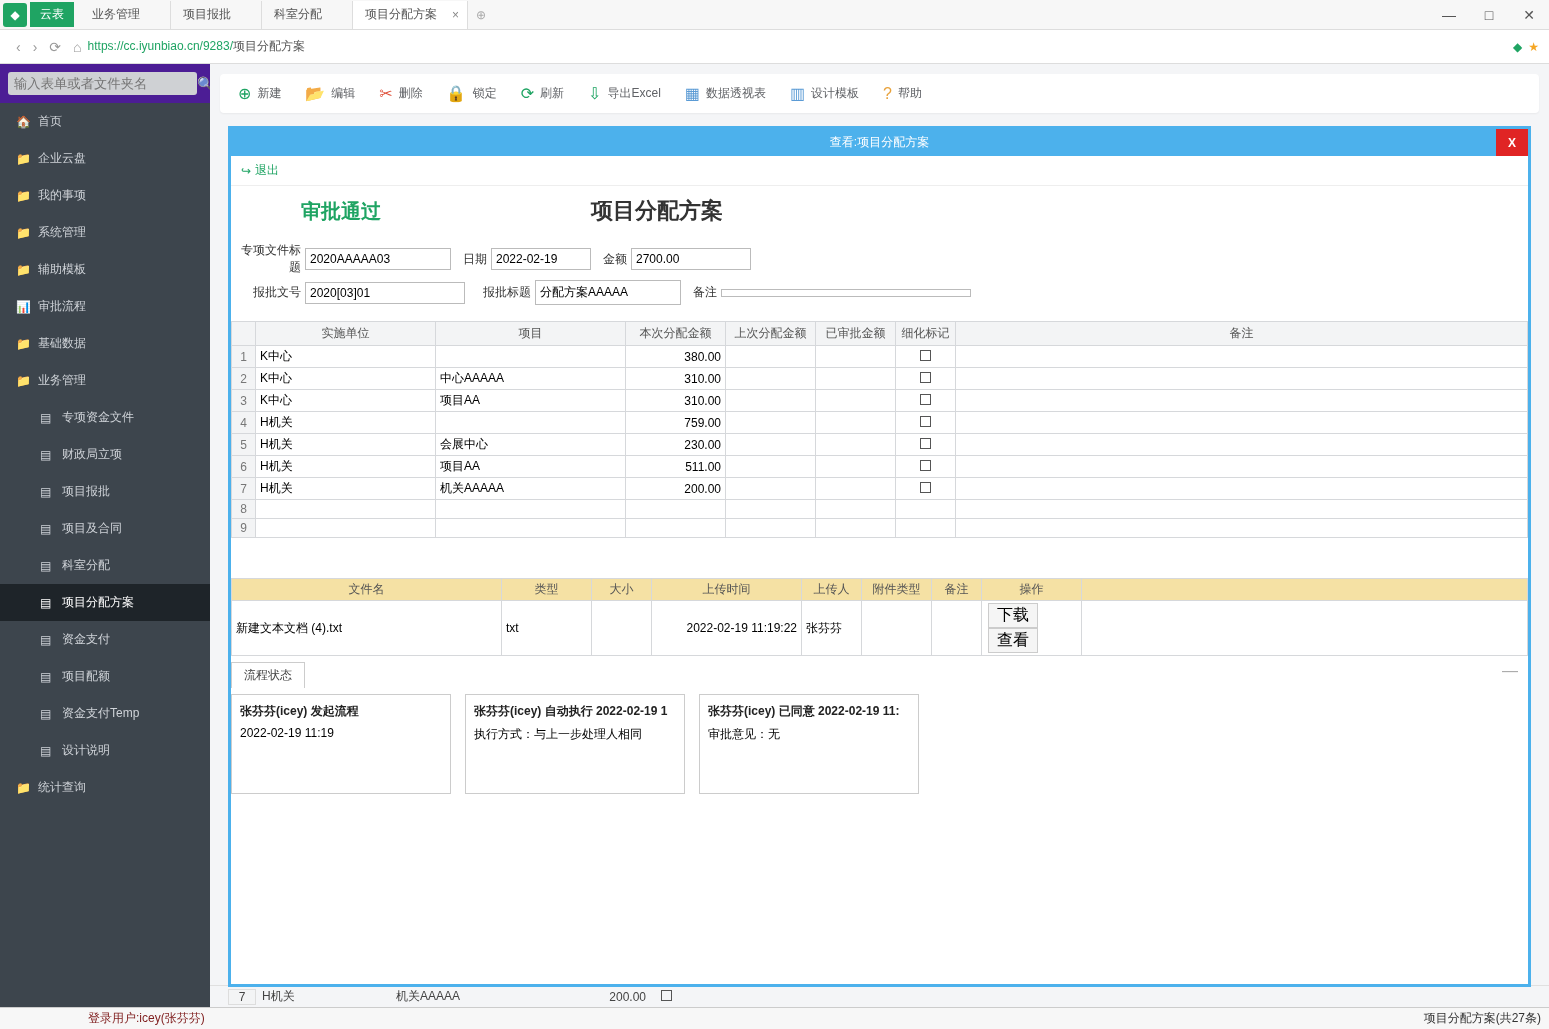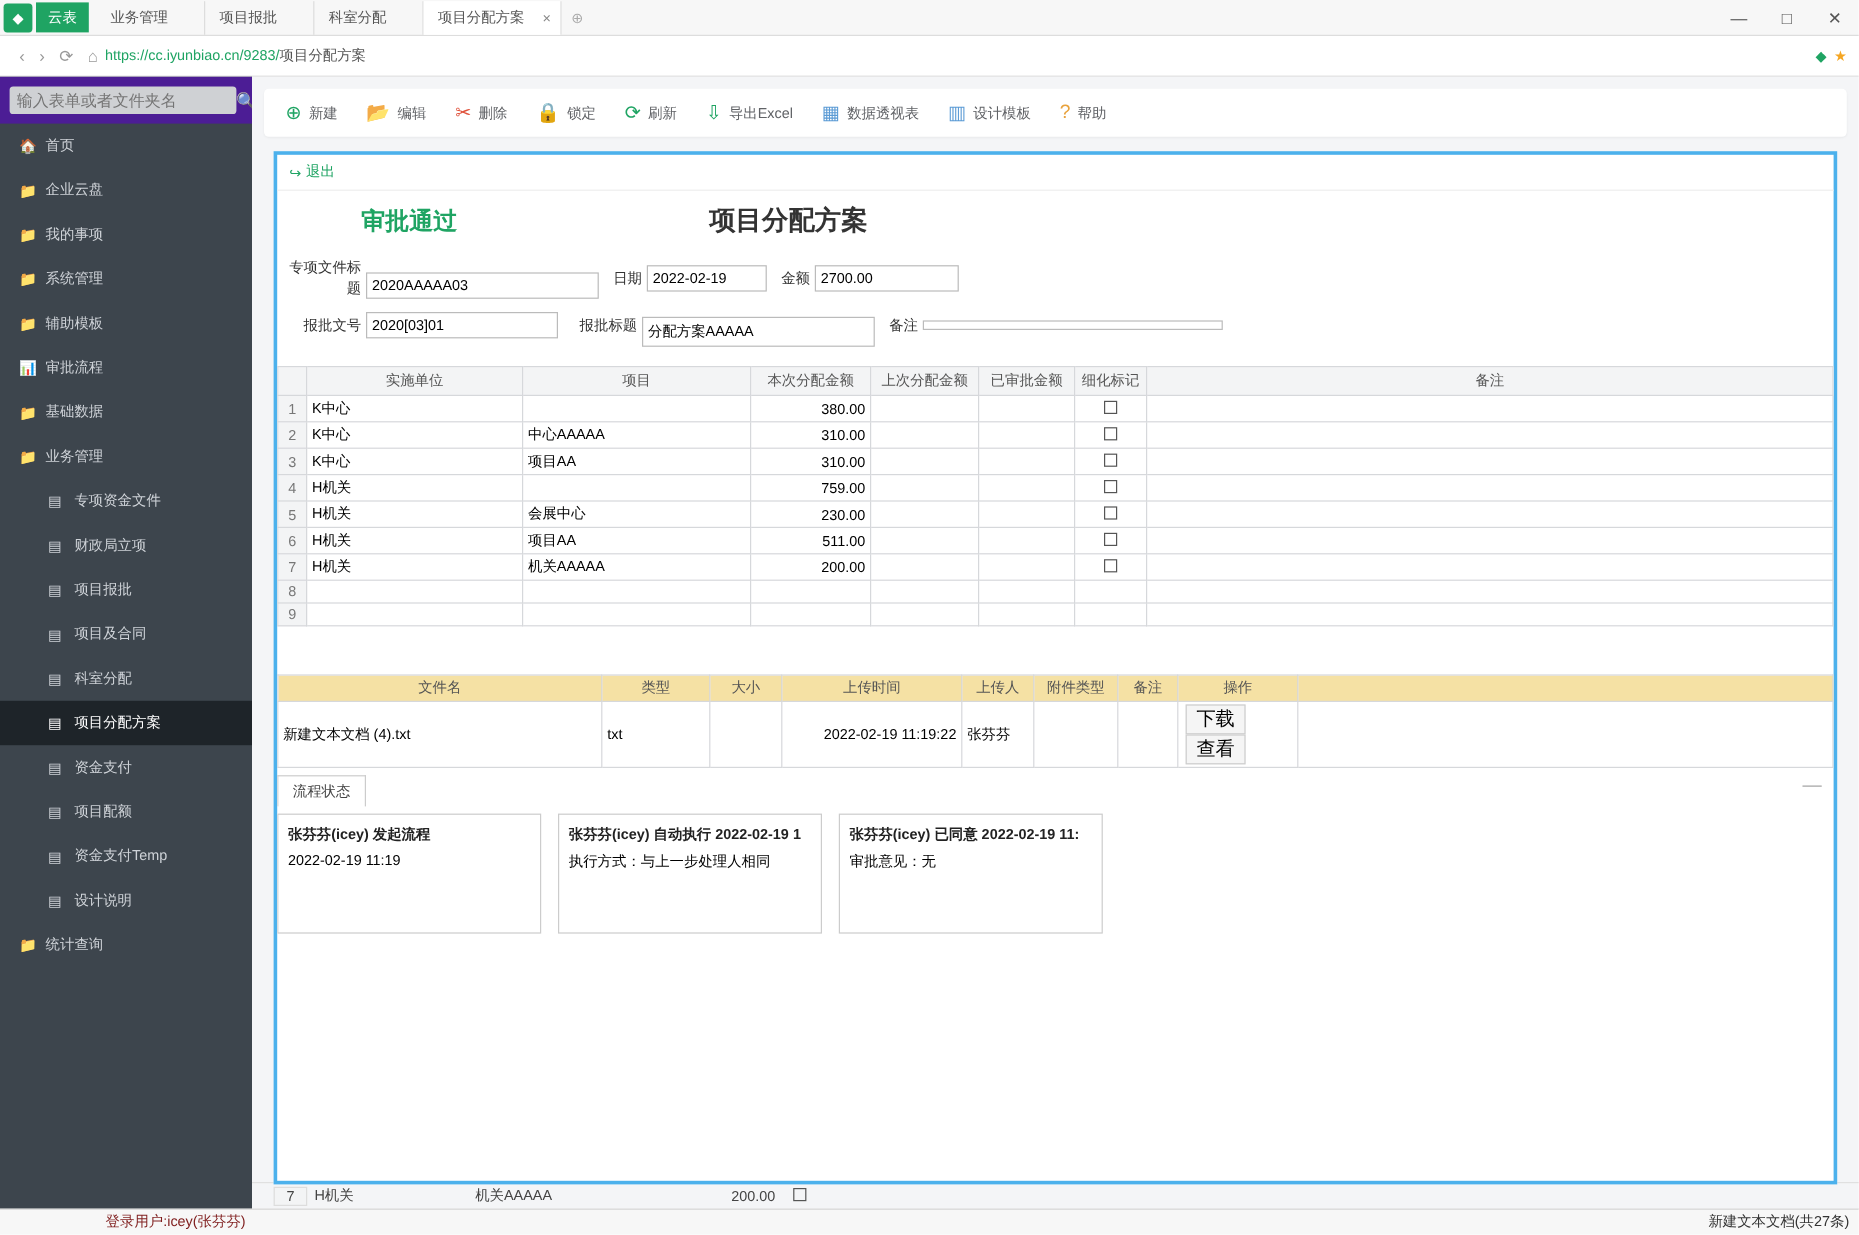--- a/index.html
+++ b/index.html
@@ -41,21 +41,21 @@
 .dialog-exit { padding: 6px 10px; color: #1fa463; display: flex; align-items: center; gap: 4px; border-bottom: 1px solid #eee; }
 .dialog-body { flex: 1; overflow: auto; }
 .form-head { display: flex; align-items: center; padding: 10px 70px; }
 .form-head .approved { color: #1fa463; font-size: 20px; font-weight: bold; margin-right: 60px; }
 .form-head .title { color: #333; font-size: 22px; font-weight: 600; margin-left: 150px; }
 .form-grid { padding: 6px 4px; }
 .form-row { display: flex; gap: 0; margin-bottom: 4px; }
 .form-cell { display: flex; align-items: center; }
 .form-label { text-align: right; padding-right: 4px; color: #333; }
 .form-input { border: 1px solid #bbb; padding: 3px 4px; min-width: 100px; background: #fff; }
-.w70 { width: 70px; } .w160 { width: 160px; } .w170 { width: 194px; margin-top: 11px; } .w90 { width: 90px; } .w120 { width: 120px; } .w40 { width: 40px; } .w250 { width: 250px; }
+.w70 { width: 70px; } .w160 { width: 160px; } .w170 { width: 146px; } .w90 { width: 90px; } .w120 { width: 120px; } .w40 { width: 40px; } .w250 { width: 250px; }
 .grid-table { margin: 6px 0; }
 .grid-table table { width: 100%; border-collapse: collapse; }
 .grid-table th { background: #f3f4f5; border: 1px solid #d6d8db; padding: 3px 4px; font-weight: normal; color: #555; }
 .grid-table td { border: 1px solid #d6d8db; padding: 2px 4px; height: 18px; }
 .grid-table .rownum { background: #f3f4f5; width: 24px; text-align: center; color: #777; }
 .grid-table .cb { text-align: center; }
 .grid-table .cb span { display: inline-block; width: 11px; height: 11px; border: 1px solid #555; }
 .attach-table th { background: #f5e1a4; }
 .attach-table th, .attach-table td { border: 1px solid #d6d8db; padding: 2px 4px; font-weight: normal; }
 .attach-table .ops button { background: #f5f5f5; border: 1px solid #ccc; padding: 1px 8px; margin: 0 2px; font-size: 16px; }
@@ -235,20 +235,24 @@
         </div>
       <div class="btn orange">
           <span class="ico">?</span>
           <span>帮助</span>
         </div>
     </div>
 
     <span class="detail-label">明细</span>
 
     <div class="dialog-overlay">
+      <div class="dialog-title">
+        <span>查看:项目分配方案</span>
+        <div class="dialog-close">X</div>
+      </div>
       <div class="dialog-exit">
         <span>↪</span>
           <span>退出</span>
       </div>
       <div class="dialog-body">
         <div class="form-head">
           <span class="approved">审批通过</span>
           <span class="title">项目分配方案</span>
         </div>
         <div class="form-grid">
@@ -450,14 +454,14 @@
       <span style="width:140px;padding-left:6px">H机关</span>
       <span style="width:150px">机关AAAAA</span>
       <span style="width:100px;text-align:right">200.00</span>
       <span style="width:40px;text-align:center"><span style="display:inline-block;width:11px;height:11px;border:1px solid #555"></span></span>
     </div>
   </div>
 </div>
 
 <div class="statusbar">
   <span class="left">登录用户:icey(张芬芬)</span>
-  <span class="right">新建文本文档(共27条)</span>
+  <span class="right">项目分配方案(共27条)</span>
 </div>
 
 </body></html>

